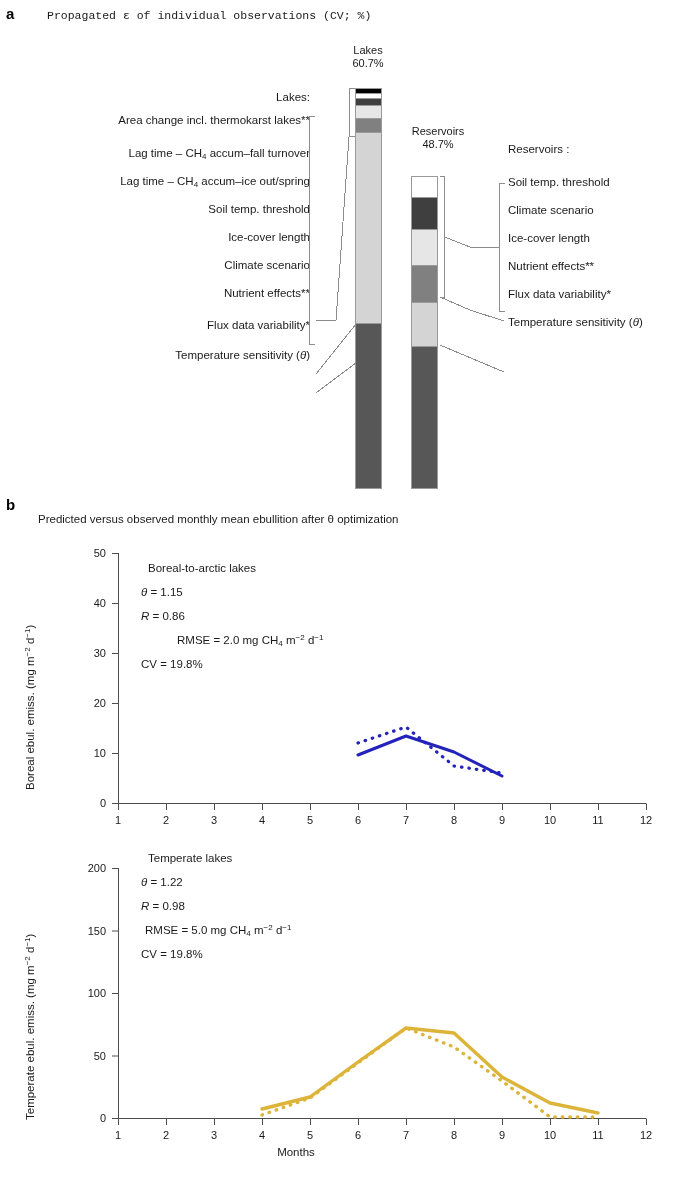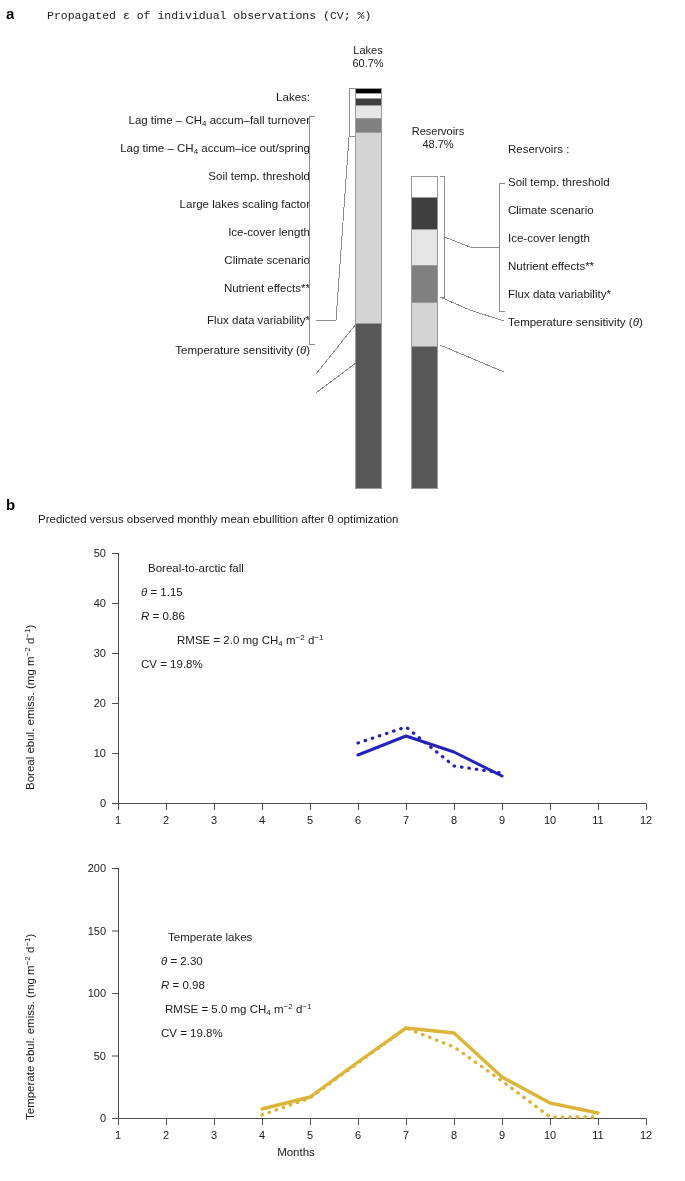--- a/index.html
+++ b/index.html
@@ -61,24 +61,24 @@
     <div class="bar-seg" style="top: 0%; height: 6.6%; background: rgb(255, 255, 255); border-bottom: 1px solid rgb(154, 154, 154);"></div>
     <div class="bar-seg" style="top: 6.6%; height: 10.4%; background: rgb(63, 63, 63); border-bottom: 1px solid rgb(154, 154, 154);"></div>
     <div class="bar-seg" style="top: 17%; height: 11.7%; background: rgb(230, 230, 230); border-bottom: 1px solid rgb(154, 154, 154);"></div>
     <div class="bar-seg" style="top: 28.7%; height: 11.7%; background: rgb(128, 128, 128); border-bottom: 1px solid rgb(154, 154, 154);"></div>
     <div class="bar-seg" style="top: 40.4%; height: 14.3%; background: rgb(212, 212, 212); border-bottom: 1px solid rgb(154, 154, 154);"></div>
     <div class="bar-seg" style="top: 54.7%; height: 45.3%; background: rgb(87, 87, 87); border-bottom: none;"></div>
   </div>
 
 <div class="abs" style="left:10px;top:88px;width:300px;">
   <div class="lbl lbl-r" style="height:23px;padding-top:3px;">Lakes:</div>
+  <div class="lbl lbl-r" style="height:33px;">Area change incl. thermokarst lakes**</div>
   <div class="lbl lbl-r" style="height:28px;">Lag time – CH<sub>4</sub> accum–fall turnover</div>
   <div class="lbl lbl-r" style="height:28px;">Lag time – CH<sub>4</sub> accum–ice out/spring</div>
   <div class="lbl lbl-r" style="height:28px;">Soil temp. threshold</div>
-  <div class="lbl lbl-r" style="height:28px;">Large lakes scaling factor</div>
   <div class="lbl lbl-r" style="height:28px;">Ice-cover length</div>
   <div class="lbl lbl-r" style="height:28px;">Climate scenario</div>
   <div class="lbl lbl-r" style="height:32px;">Nutrient effects**</div>
   <div class="lbl lbl-r" style="height:30px;">Flux data variability*</div>
   <div class="lbl lbl-r" style="height:22px;">Temperature sensitivity (<span class="ital">θ</span>)</div>
 </div>
 
 <div class="abs" style="left:508px;top:143px;width:178px;">
   <div class="lbl lbl-l" style="height:33px;">Reservoirs :</div>
   <div class="lbl lbl-l" style="height:28px;">Soil temp. threshold</div>
@@ -177,21 +177,21 @@
   </svg>
 </div>
 
 <div class="abs" style="left:24px;top:790px;">
   <div class="rot axis-title" style="white-space:nowrap;">
     Boreal ebul. emiss. (mg m<sup>−2</sup> d<sup>−1</sup>)
   </div>
 </div>
 
 <div class="abs" style="left:148px;top:562px;">
-  <div class="annot" style="margin-bottom:11px;">Boreal-to-arctic fall</div>
+  <div class="annot" style="margin-bottom:11px;">Boreal-to-arctic lakes</div>
   <div class="annot" style="margin-left:-7px;margin-bottom:11px;"><span class="ital">θ</span> = <span>1.15</span></div>
   <div class="annot" style="margin-left:-7px;margin-bottom:11px;"><span class="ital">R</span> = <span>0.86</span></div>
   <div class="annot" style="margin-left:-3px;margin-bottom:11px;padding-left:32px;">RMSE = <span>2.0</span> mg CH<sub>4</sub> m<sup>−2</sup> d<sup>−1</sup></div>
   <div class="annot" style="margin-left:-7px;">CV = <span>19.8%</span></div>
 </div>
 
 <div class="abs" style="left:0;top:860px;width:685px;height:300px;">
   <svg width="685" height="300">
     <line x1="118.5" y1="8" x2="118.5" y2="258.5" stroke="#4d4d4d" stroke-width="1"></line>
     <line x1="118.5" y1="258.5" x2="646" y2="258.5" stroke="#4d4d4d" stroke-width="1"></line>
@@ -239,20 +239,20 @@
     </g>
     <polyline fill="none" stroke="#ddb43a" stroke-width="3.4" stroke-linejoin="round" stroke-linecap="round" points="262,249 310,237 358,202 406,168 454,173 502,217 550,243 598,253"></polyline>
     <polyline fill="none" stroke="#ddb43a" stroke-width="3.4" stroke-linecap="round" stroke-dasharray="0.5 7" points="262,255 310,238 358,203 406,168 454,187 502,221 550,257 598,257"></polyline>
   </svg>
 </div>
 <div class="abs" style="left:24px;top:1120px;">
   <div class="rot axis-title" style="white-space:nowrap;">
     Temperate ebul. emiss. (mg m<sup>−2</sup> d<sup>−1</sup>)
   </div>
 </div>
-<div class="abs" style="left:148px;top:931px;margin-left:20px;">
+<div class="abs" style="left:148px;top:852px;">
   <div class="annot" style="margin-bottom:11px;">Temperate lakes</div>
-  <div class="annot" style="margin-left:-7px;margin-bottom:11px;"><span class="ital">θ</span> = <span>2.30</span></div>
+  <div class="annot" style="margin-left:-7px;margin-bottom:11px;"><span class="ital">θ</span> = <span>1.22</span></div>
   <div class="annot" style="margin-left:-7px;margin-bottom:11px;"><span class="ital">R</span> = <span>0.98</span></div>
   <div class="annot" style="margin-left:-3px;margin-bottom:11px;">RMSE = <span>5.0</span> mg CH<sub>4</sub> m<sup>−2</sup> d<sup>−1</sup></div>
   <div class="annot" style="margin-left:-7px;">CV = <span>19.8%</span></div>
 </div>
 <div class="abs axis-title" style="left:0;top:1146px;width:592px;text-align:center;">Months</div>
 
 </body></html>

